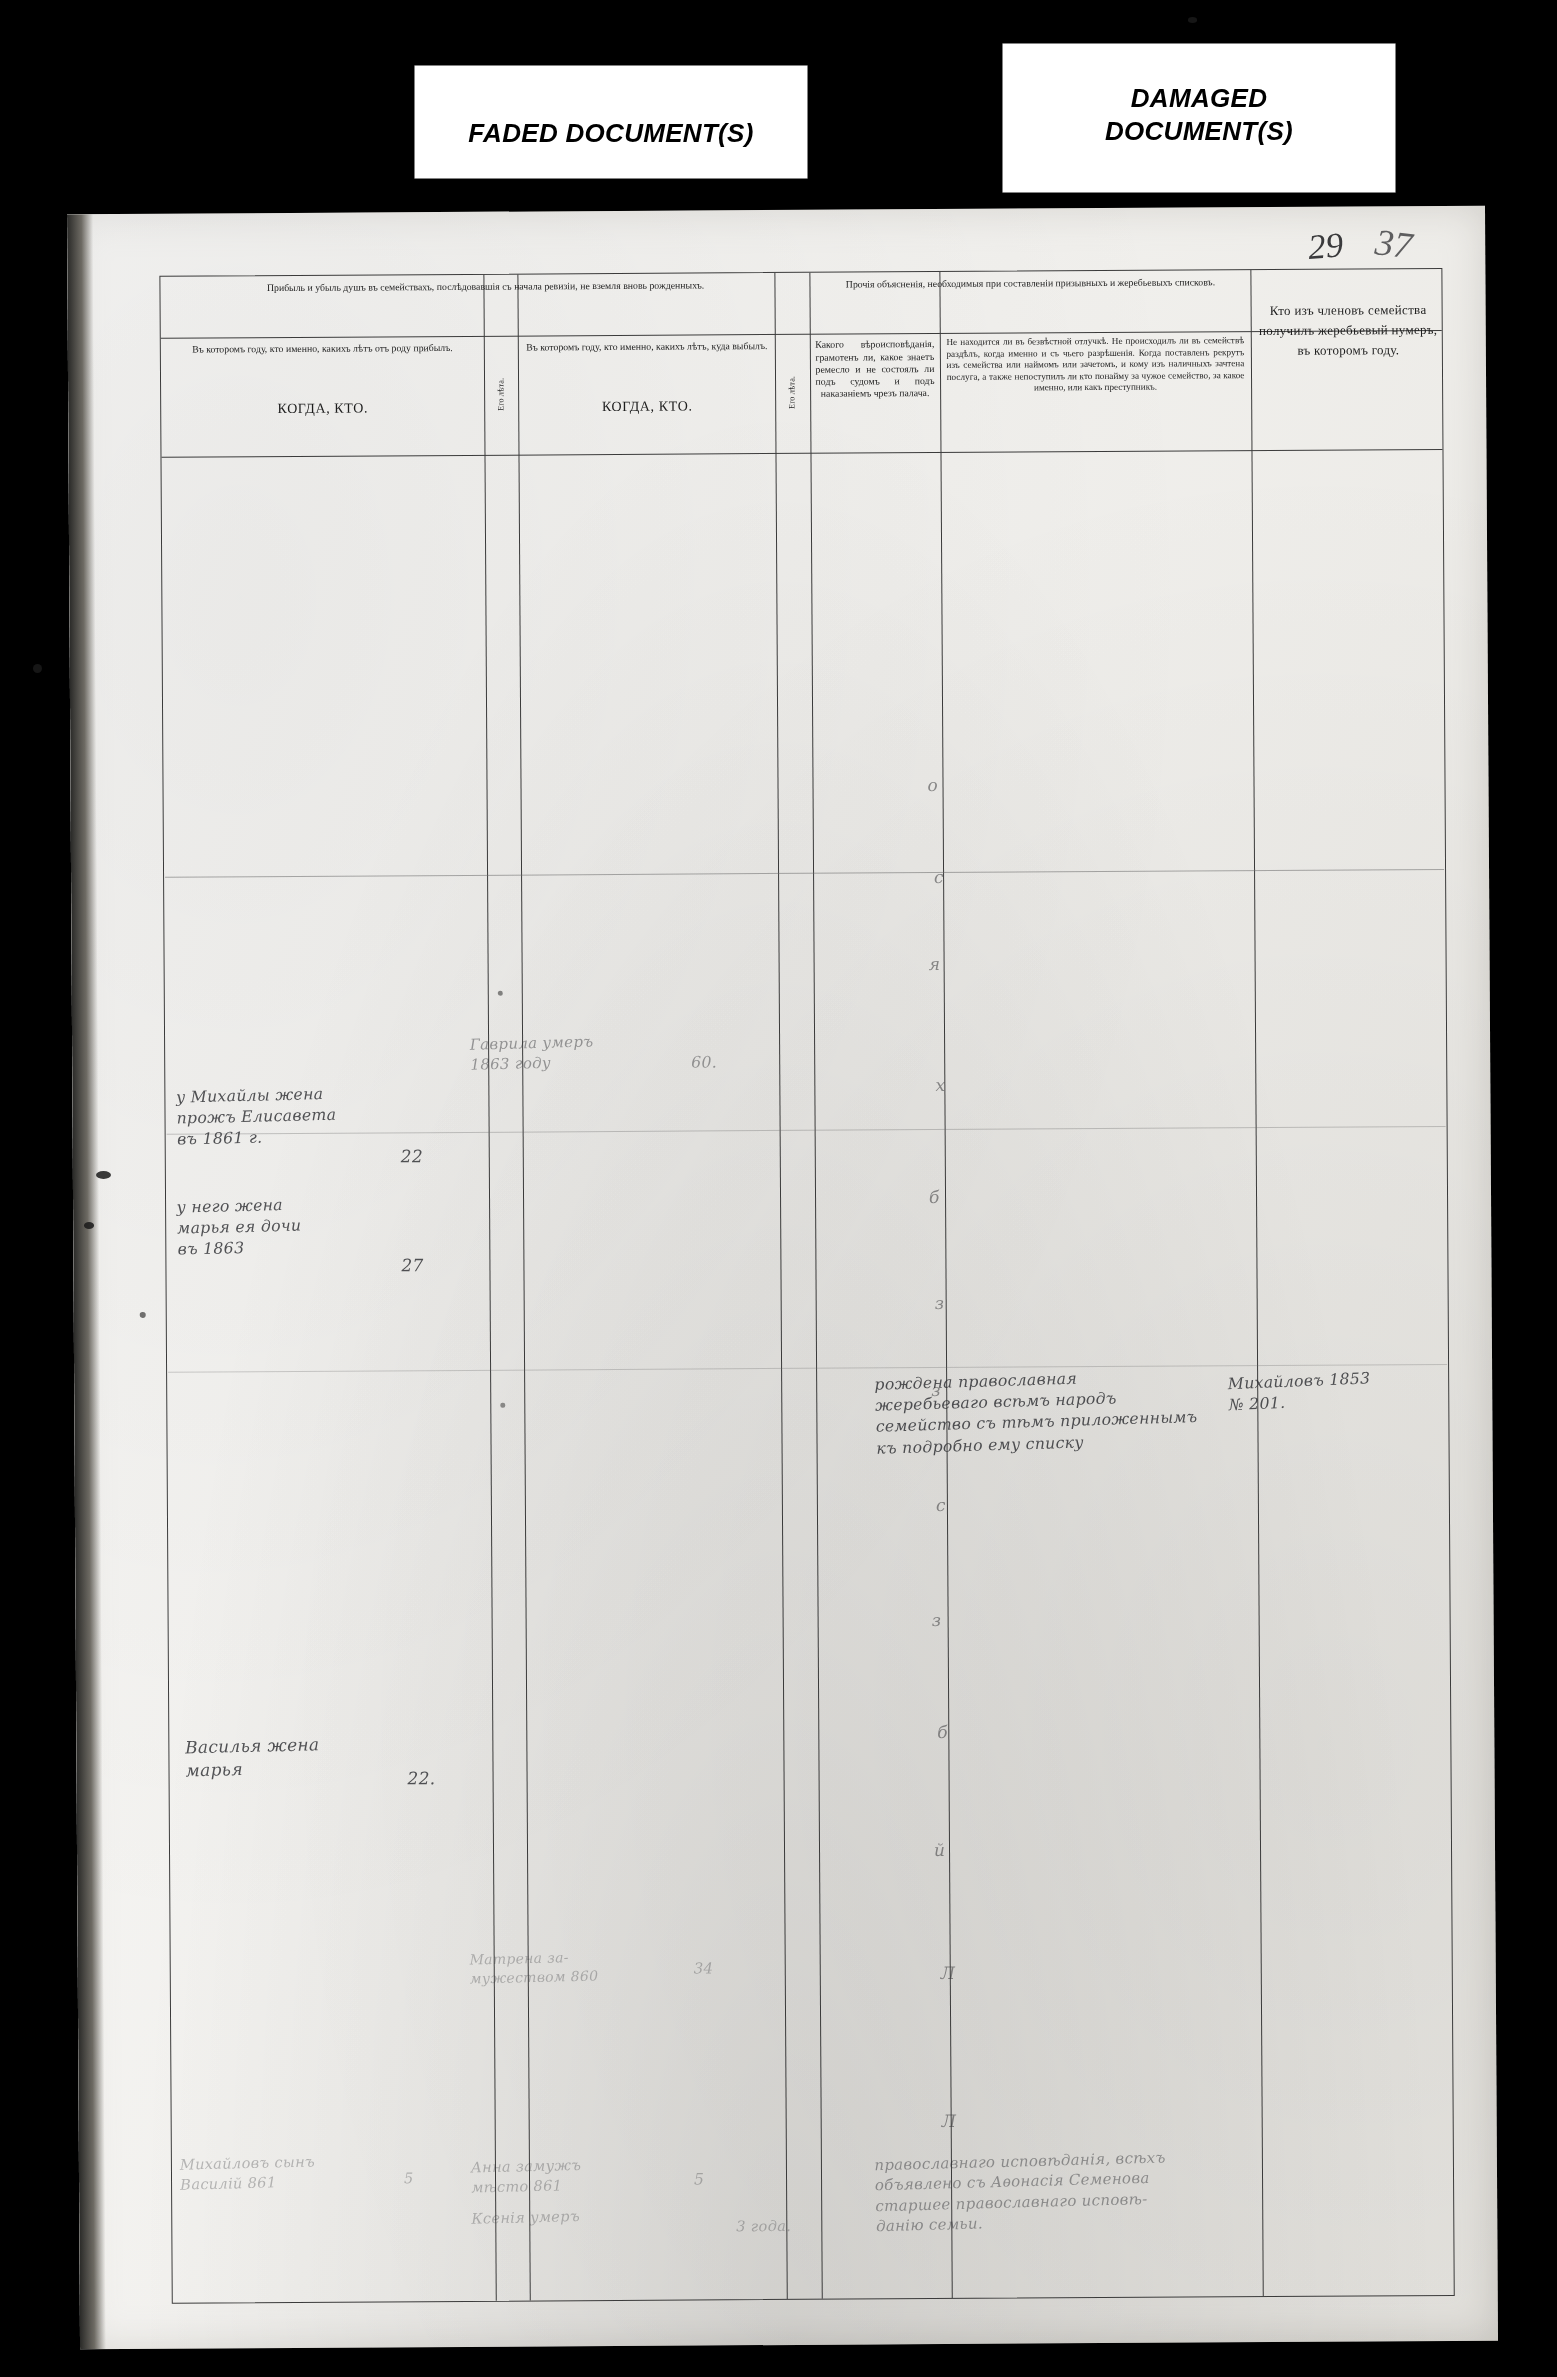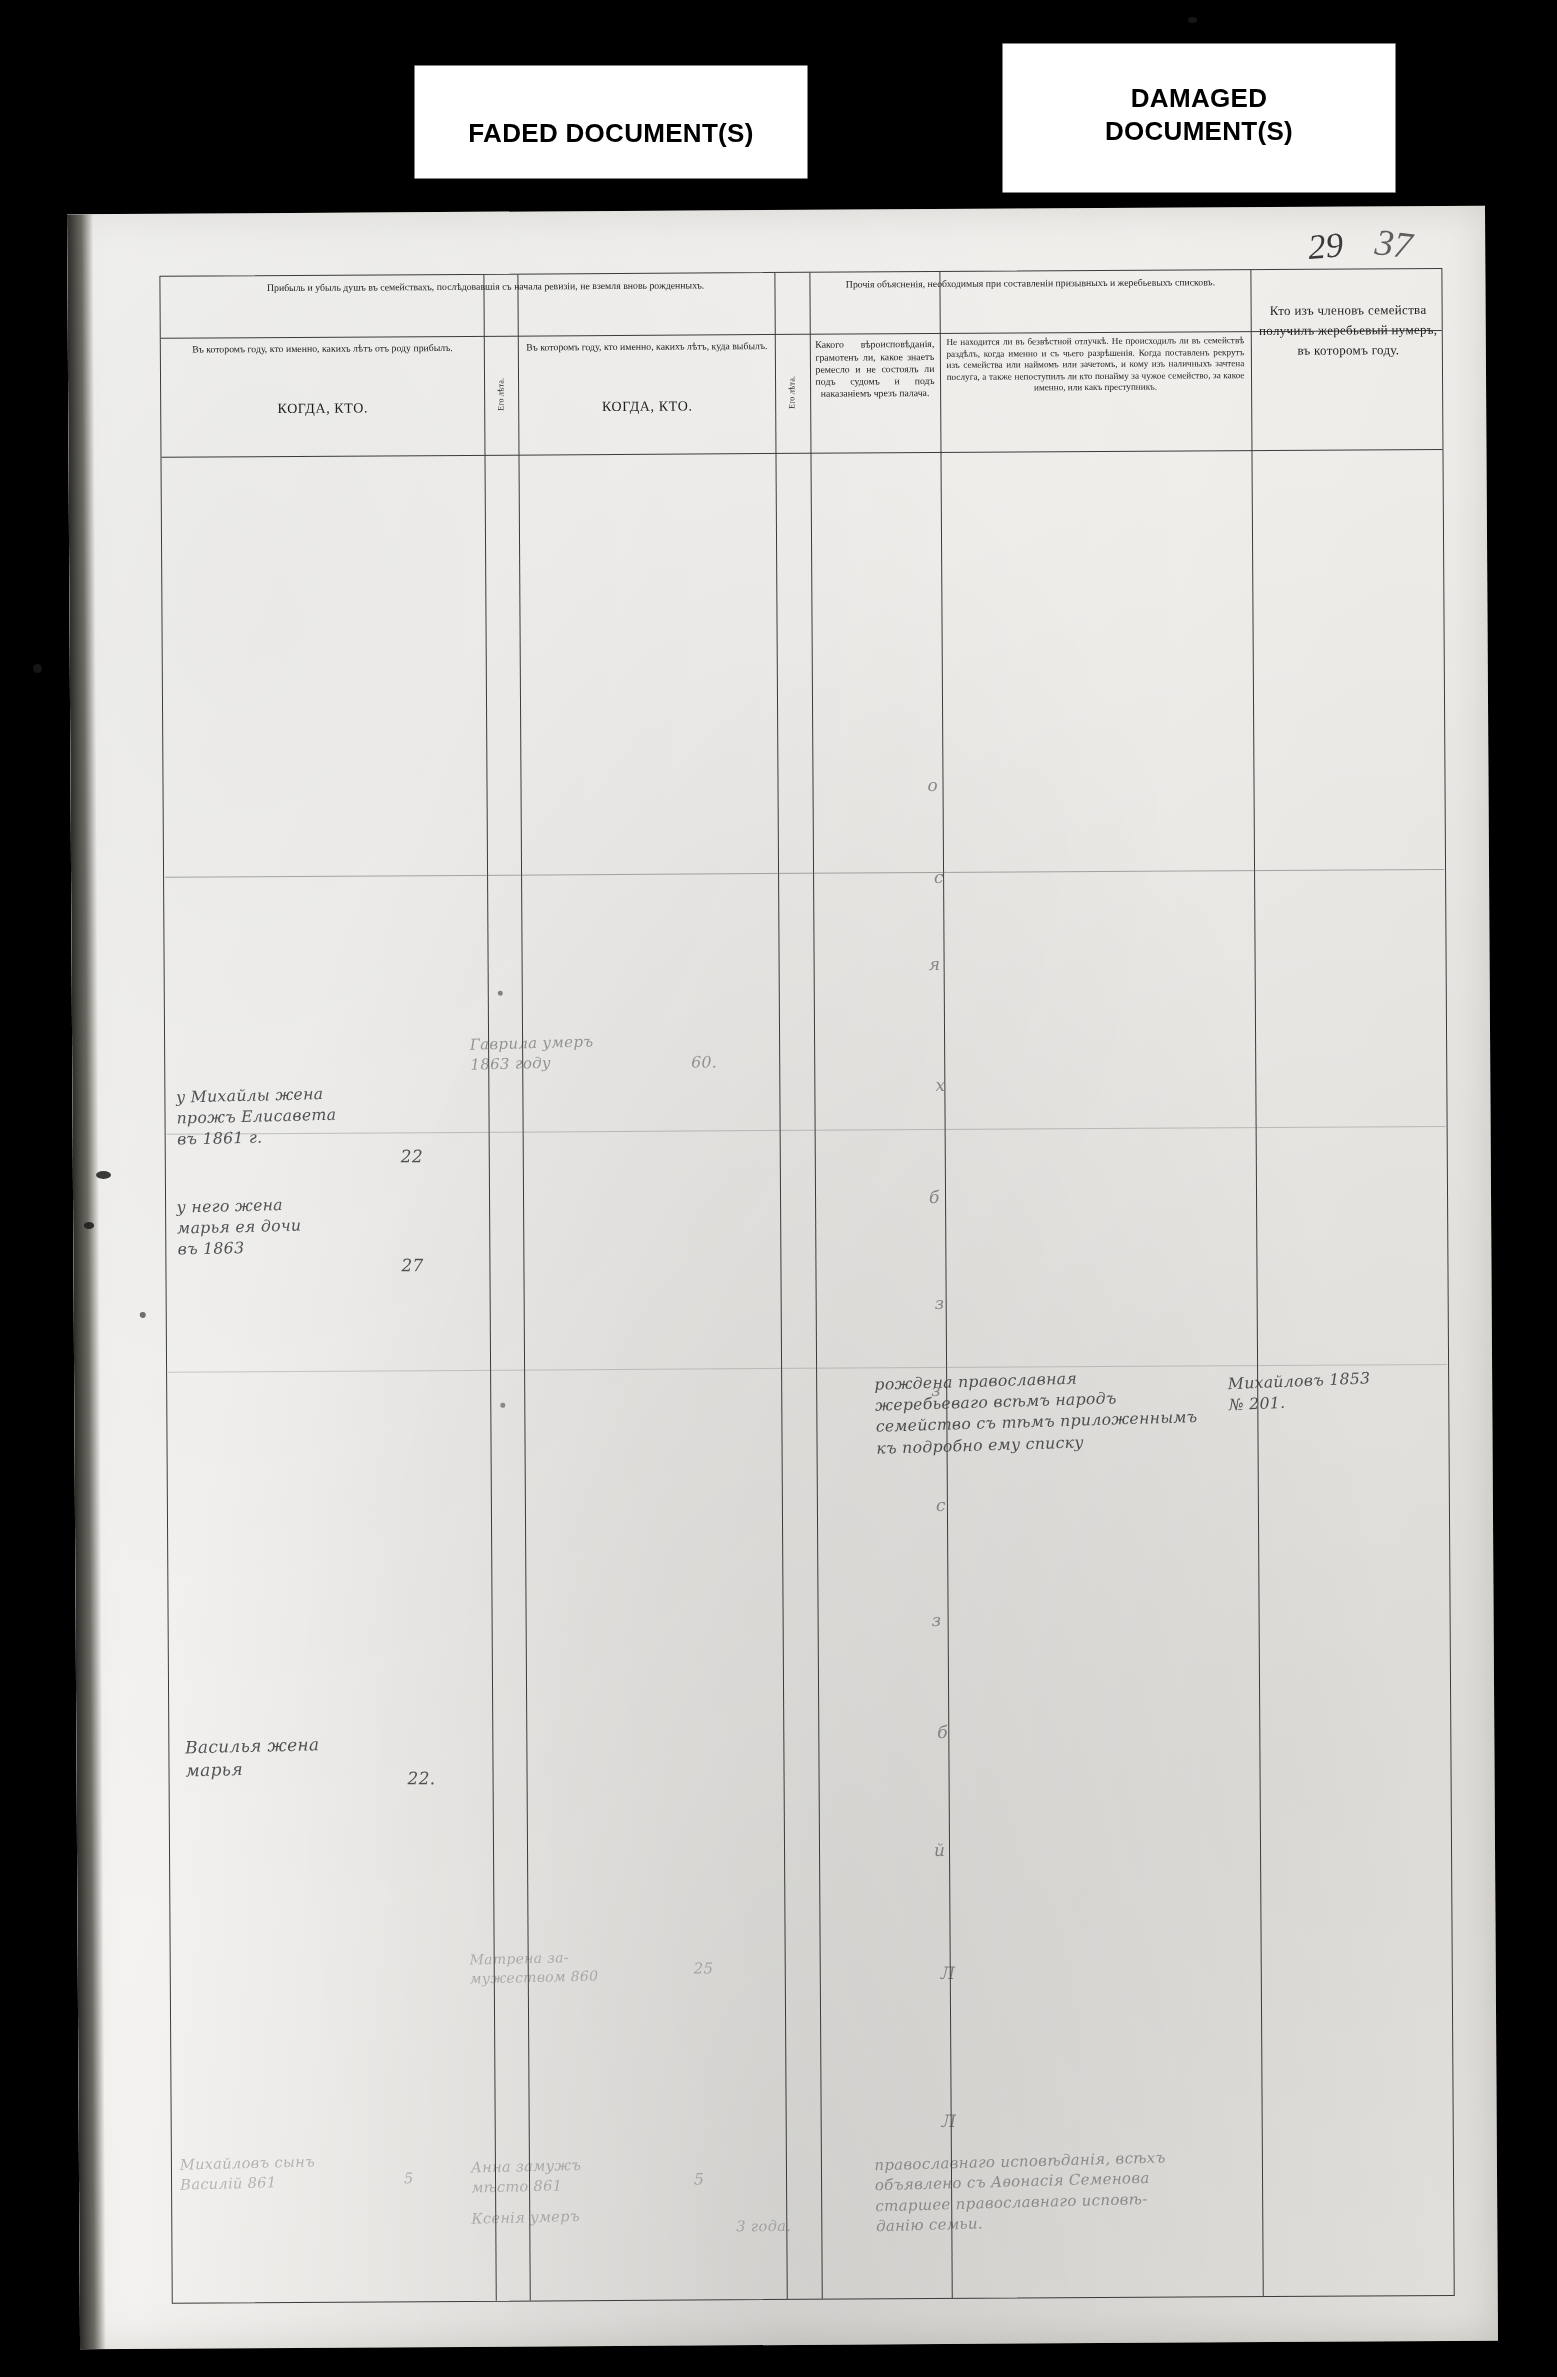--- a/index.html
+++ b/index.html
@@ -18,20 +18,21 @@
   
   .banner {
     position: absolute;
     background: #ffffff;
     color: #000;
     font-family: "Liberation Sans", sans-serif;
     font-weight: bold;
     text-align: center;
     letter-spacing: 0.3px;
     box-shadow: 0 0 0 0.6px #d8d8d8;
+    font-style: italic;
   }
   #banner-faded {
     left: 415px;
     top: 66px;
     width: 392px;
     height: 112px;
     font-size: 26px;
     padding-top: 52px;
     box-sizing: border-box;
   }
@@ -244,21 +245,21 @@
   <div class="tick" style="left:857px; top:1631px">й</div>
   <div class="tick" style="left:863px; top:1754px">Л</div>
   <div class="tick" style="left:863px; top:1902px">Л</div>
 
   <div class="hw light" style="left:398px; top:821px; width:185px; font-size:15px; transform:rotate(-1.2deg)">Гаврила умеръ
 1863 году</div>
   <div class="hw light" style="left:619px; top:829px; font-size:15.7px;margin-top:12px;">60.</div>
 
   <div class="hw faint" style="left:392px; top:1737px; width:191px; font-size:14px; transform:rotate(-1deg)">Матрена за-
 мужеством 860</div>
-  <div class="hw faint" style="left:616px; top:1748px; font-size:15px;">25</div>
+  <div class="hw faint" style="left:616px; top:1748px; font-size:15px;">34</div>
 
   <div class="hw faint" style="left:392px; top:1944px; width:191px; font-size:14.6px; transform:rotate(-1deg)">Анна замужъ
 мѣсто 861</div>
   <div class="hw faint" style="left:615px; top:1958px; font-size:15.7px;">5</div>
 
   <div class="hw faint" style="left:392px; top:1995px; width:202px; font-size:14.6px; transform:rotate(-1deg)">Ксенiя умеръ</div>
   <div class="hw faint" style="left:611px; top:2006px; font-size:14.6px;margin-left:46px;">3 года.</div>
 
   <div class="hw" style="left:104px; top:871px; width:213px; font-size:15.7px; transform:rotate(-1deg)">у Михайлы жена
 прожъ Елисавета

